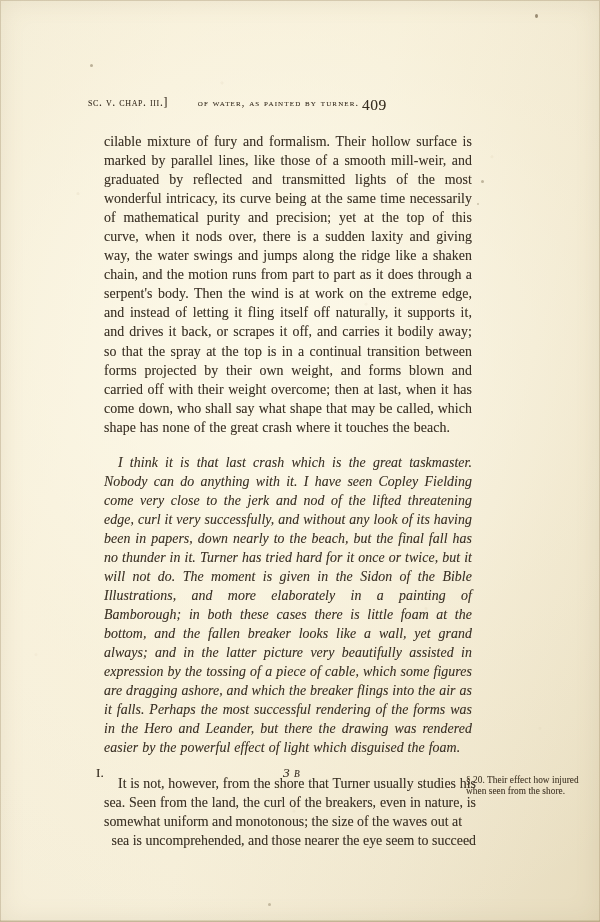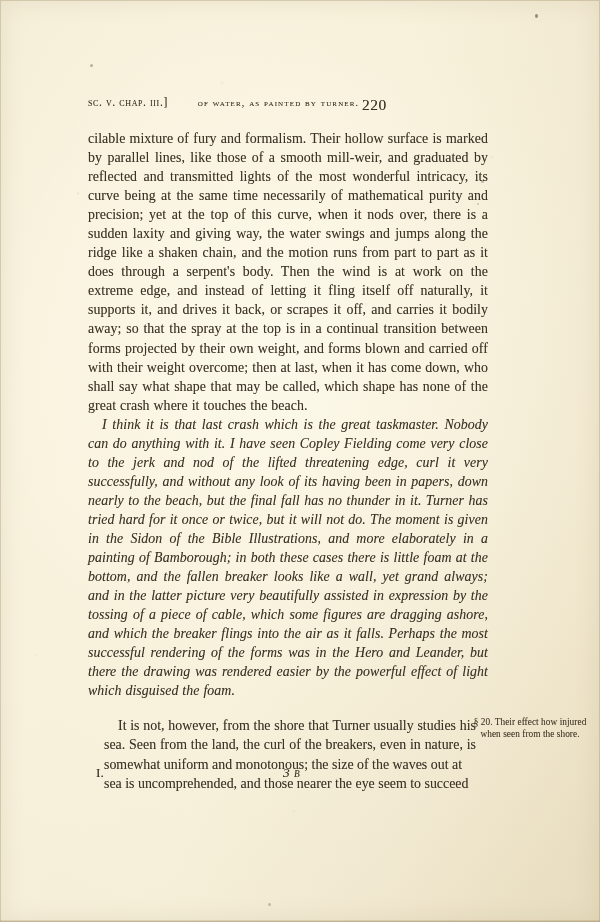--- a/index.html
+++ b/index.html
@@ -109,21 +109,21 @@
     font-size: 15.5px;
     color: #362d21;
     letter-spacing: .5px;
   }
 
   .column {
     margin-top: 13px;
     width: 400px;
   }
   p.para {
-    margin: 0;
+    margin: 16px;
     font-size: 13.9px;
     line-height: 19.05px;
     text-align: justify;
     text-justify: inter-word;
     color: #3b3227;
     letter-spacing: .06px;
     word-spacing: .4px;
     -webkit-font-smoothing: antialiased;
   }
   p.para.indent { text-indent: 14px; }
@@ -138,21 +138,21 @@
     margin: 16px;
     font-size: 13.9px;
     line-height: 19.05px;
     text-align: justify;
     color: #3b3227;
     text-indent: 14px;
     width: 372px;
   }
   p.tail .lastline {
     display: block;
-    text-align: left;
+    text-align: right;
     text-indent: 0;
   }
 
   .sidenote {
     position: absolute;
     left: 378px;
     top: 1px;
     width: 128px;
     font-size: 9.3px;
     line-height: 11.4px;
@@ -185,21 +185,20 @@
     font-style: italic;
   }
   .sheet-sig .sml {
     font-size: 9.4px;
     vertical-align: baseline;
   }
 
   
   .inklike {
     text-shadow: 0 0 .55px rgba(60,48,30,0.35);
-    text-align: center;
   }
 </style>
 </head>
 <body>
 
 <div class="scan">
 
   <div class="grain"></div>
 
   <div class="speck s1"></div>
@@ -221,21 +220,21 @@
       <p class="para indent inklike">I think it is that last crash which is the great taskmaster. Nobody can do anything with it. I have seen Copley Fielding come very close to the jerk and nod of the lifted threatening edge, curl it very successfully, and without any look of its having been in papers, down nearly to the beach, but the final fall has no thunder in it. Turner has tried hard for it once or twice, but it will not do. The moment is given in the Sidon of the Bible Illustrations, and more elaborately in a painting of Bamborough; in both these cases there is little foam at the bottom, and the fallen breaker looks like a wall, yet grand always; and in the latter picture very beautifully assisted in expression by the tossing of a piece of cable, which some figures are dragging ashore, and which the breaker flings into the air as it falls. Perhaps the most successful rendering of the forms was in the Hero and Leander, but there the drawing was rendered easier by the powerful effect of light which disguised the foam.</p>
 
       <div class="tail-block">
         <p class="tail inklike"><span>It is not, however, from the shore that Turner usually studies his sea. Seen from the land, the curl of the breakers, even in nature, is somewhat uniform and monotonous; the size of the waves out at</span><span class="lastline">sea is uncomprehended, and those nearer the eye seem to succeed</span></p>
 
         <div class="sidenote inklike">§ 20. Their effect how injured when seen from the shore.</div>
       </div>
     </div>
   </div>
 
-  <div class="rh-folio inklike">220</div>
+  <div class="rh-folio inklike">409</div>
 
   <div class="footline">
     <span class="vol-sig inklike">I.</span>
     <span class="sheet-sig inklike"><span>3</span><span class="sml"> B</span></span>
   </div>
 
   <div class="vignette"></div>
 </div>
 
 </body></html>

